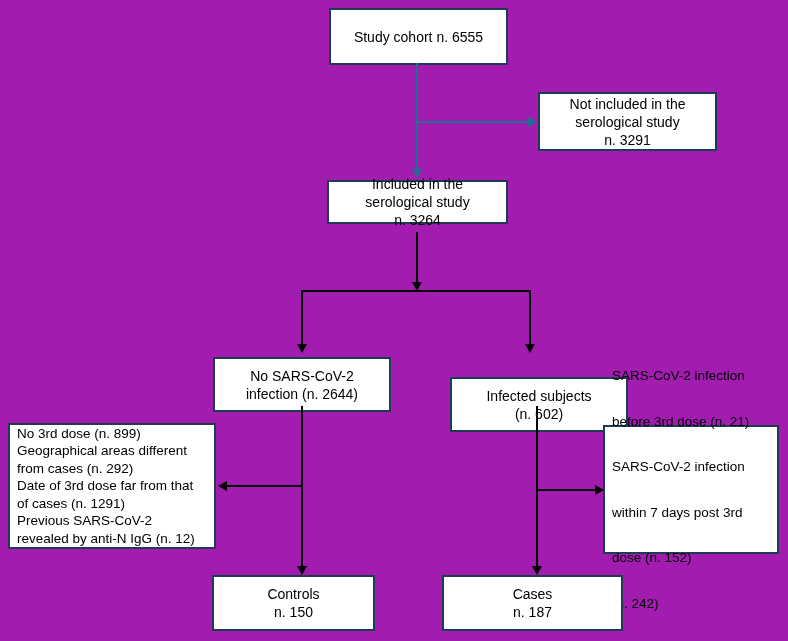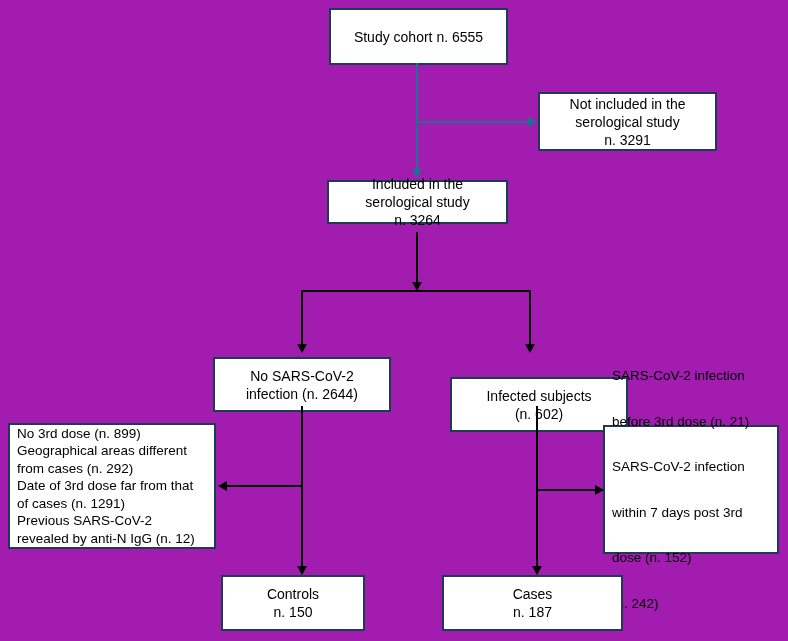--- a/index.html
+++ b/index.html
@@ -113,21 +113,21 @@
 
   <div class="box side" style="left:603px; top:425px; width:176px; height:129px;gap:28px;">
     <div class="ln">SARS-CoV-2 infection</div>
     <div class="ln">before 3rd dose (n. 21)</div>
     <div class="ln">SARS-CoV-2 infection</div>
     <div class="ln">within 7 days post 3rd</div>
     <div class="ln">dose (n. 152)</div>
     <div class="ln">(n. 242)</div>
   </div>
 
-  <div class="box" style="left:221px; top:575px; width:144px; height:56px;">
+  <div class="box" style="left:212px; top:575px; width:163px; height:56px;">
     <div class="ln">Controls</div>
     <div class="ln">n. 150</div>
   </div>
 
   <div class="box" style="left:442px; top:575px; width:181px; height:56px;">
     <div class="ln">Cases</div>
     <div class="ln">n. 187</div>
   </div>
 
   <div class="vline teal" style="left:416px; top:63px; height:106px;"></div>

